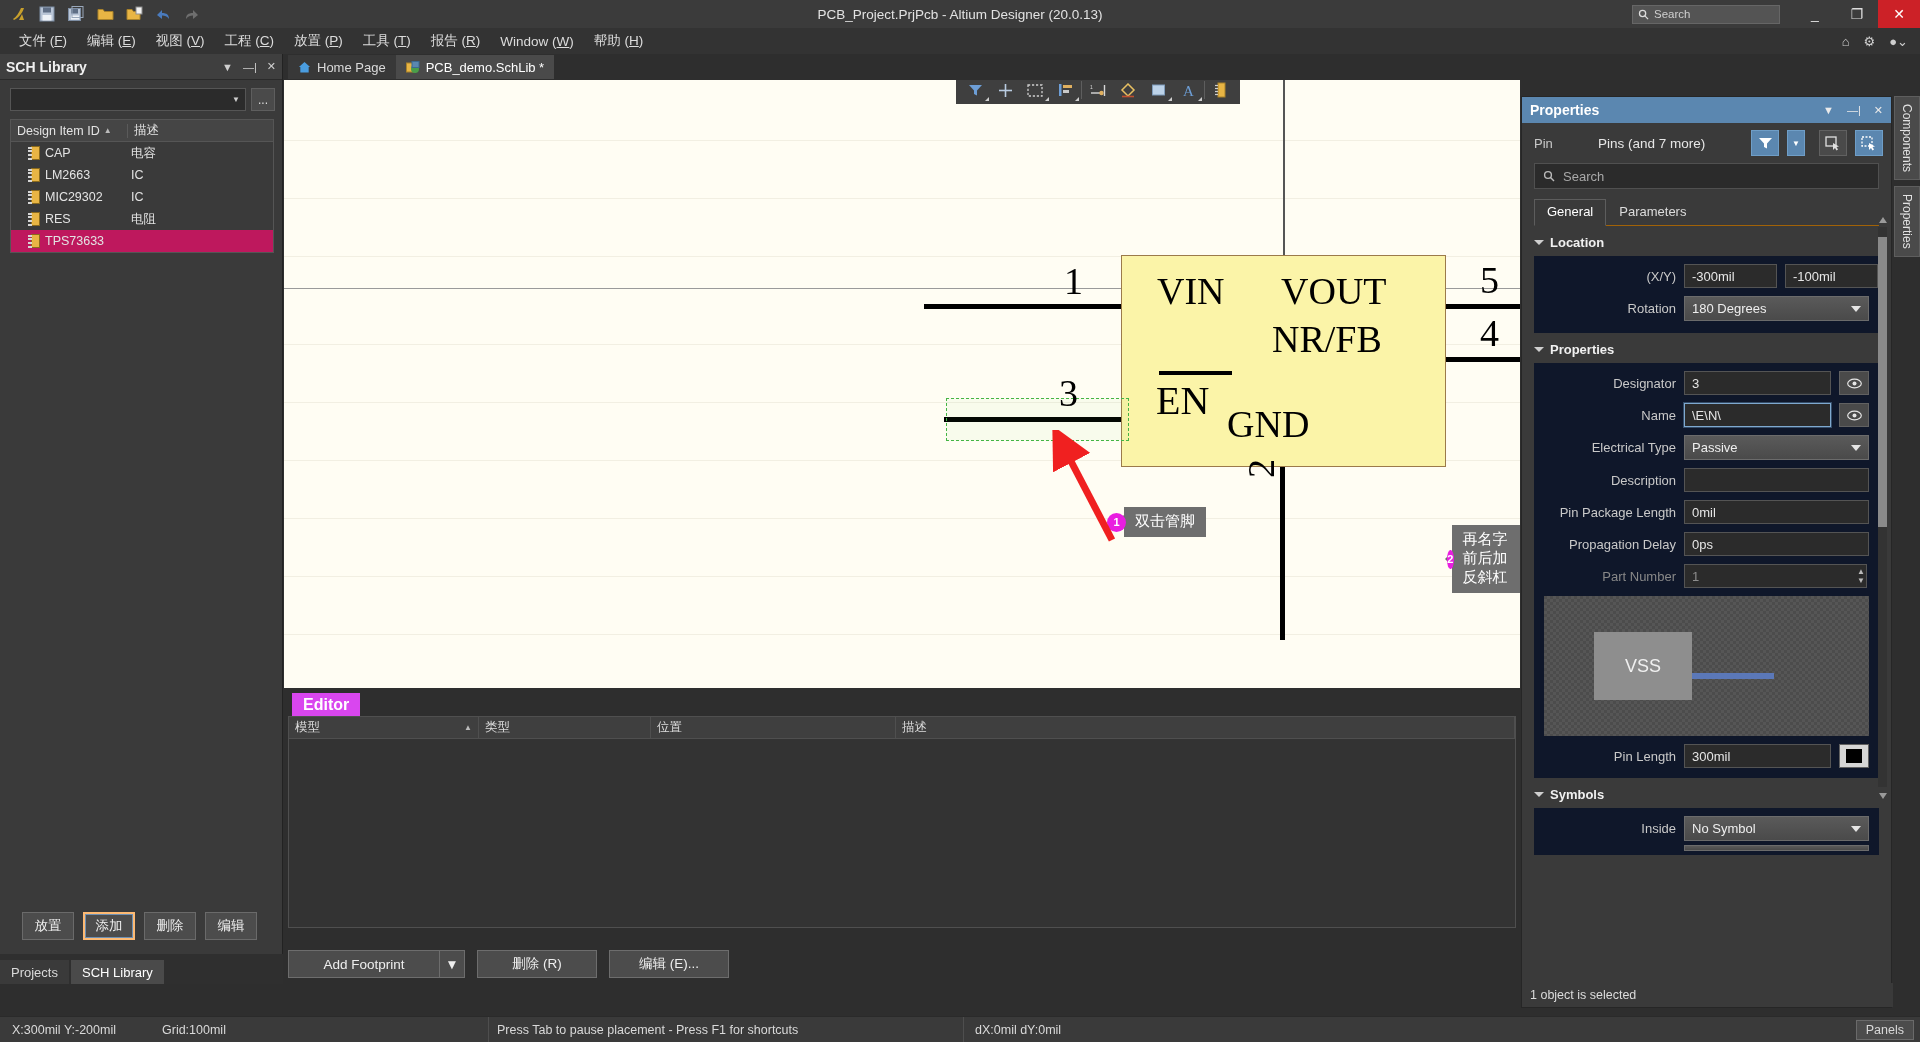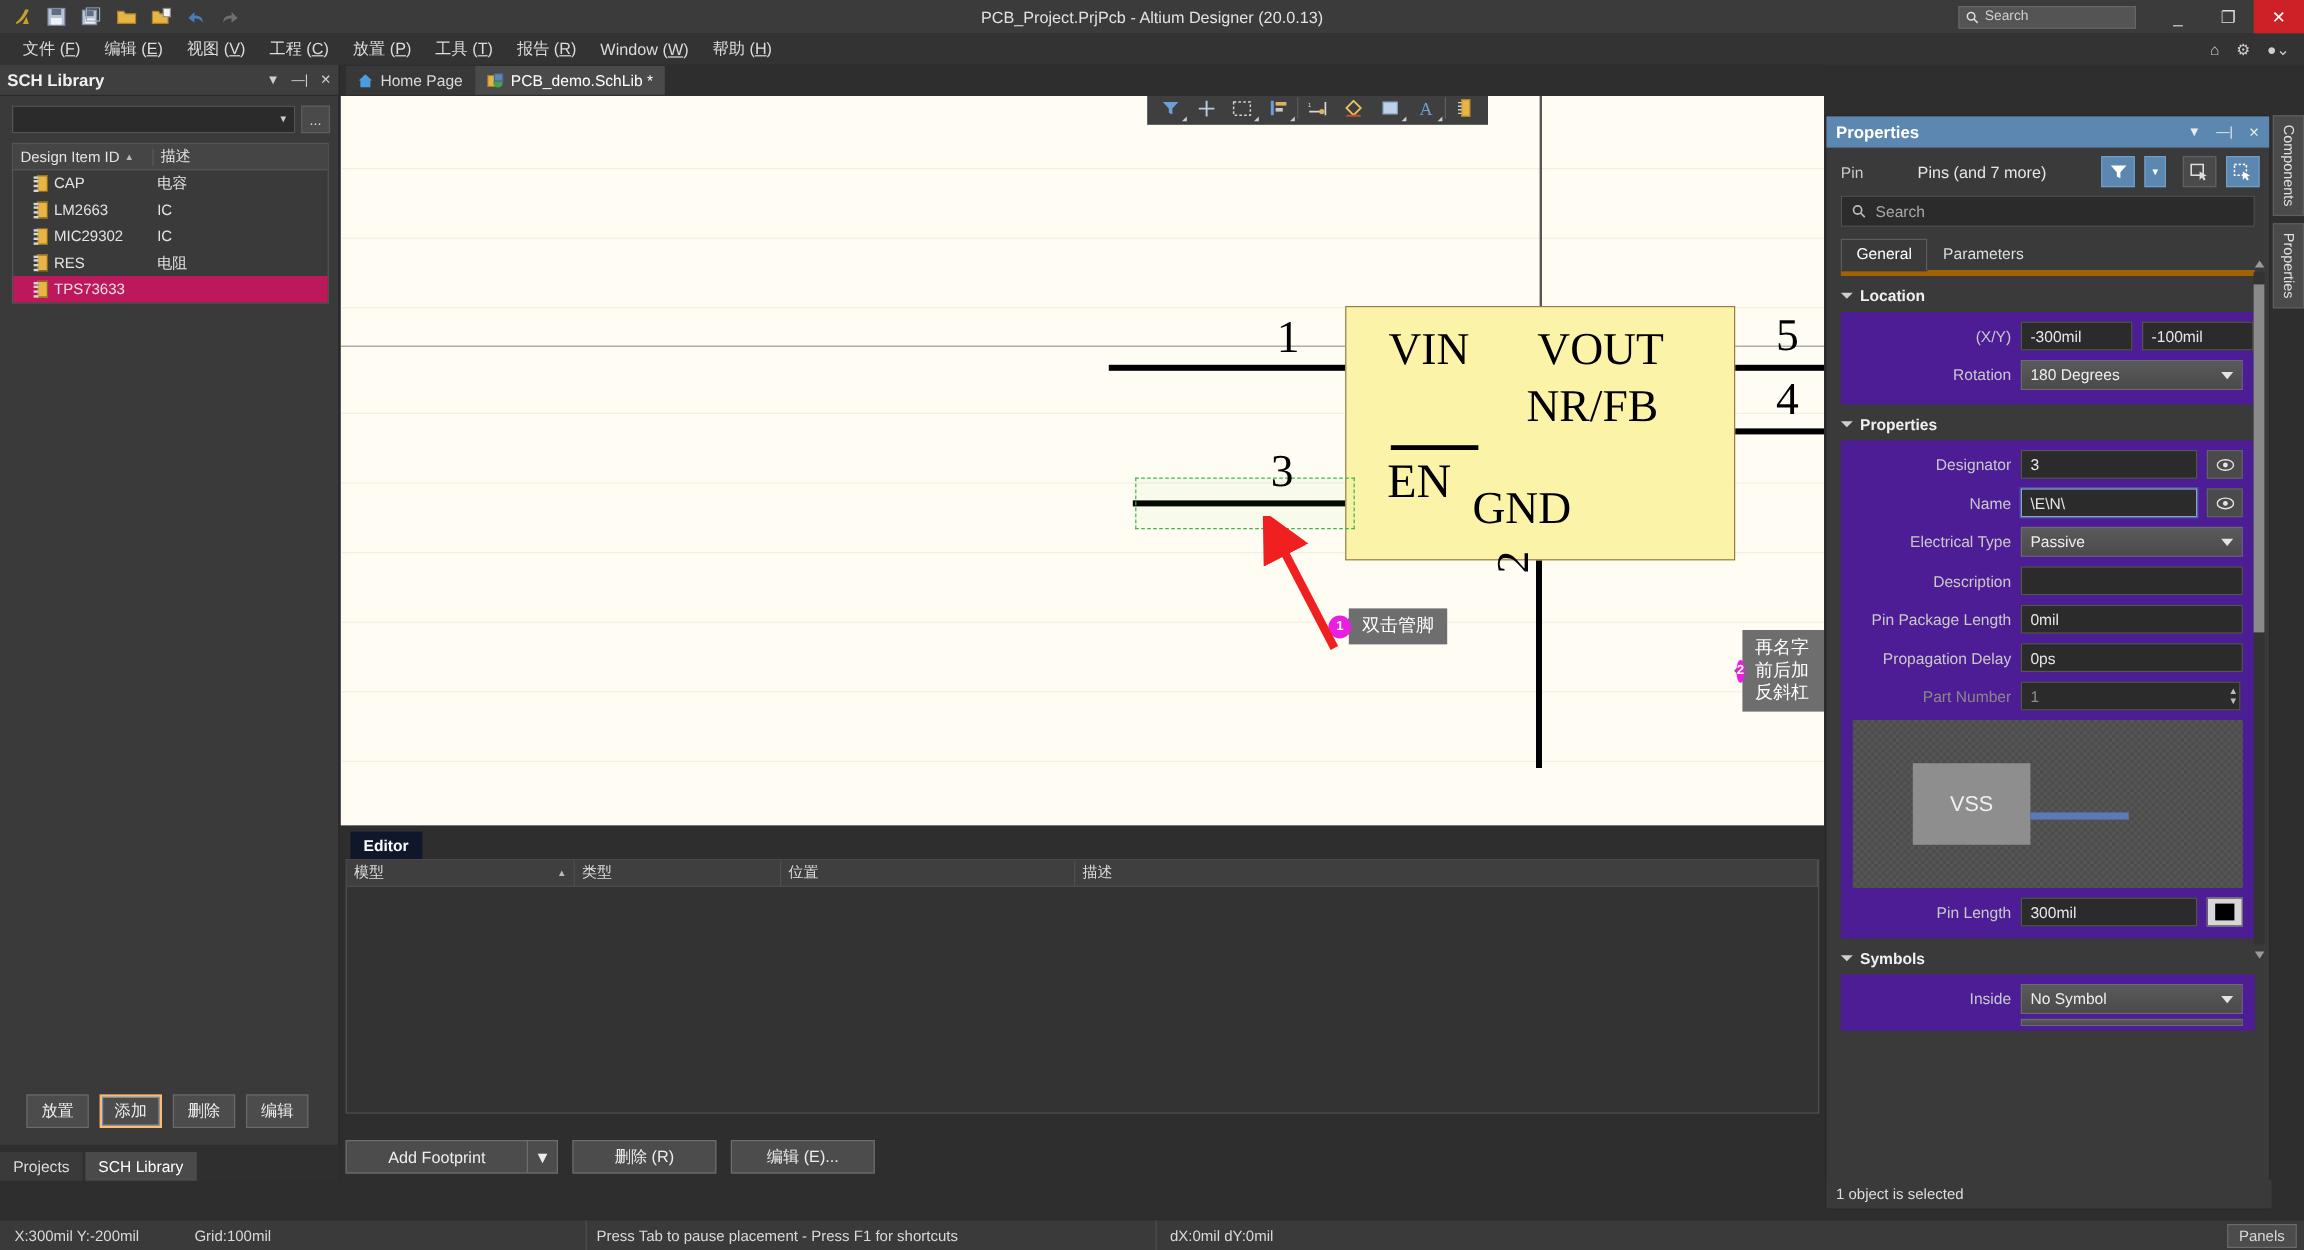--- a/index.html
+++ b/index.html
@@ -156,22 +156,22 @@
   .callout .bubble::before {
     content:""; position:absolute; left:-7px; top:50%; transform:translateY(-50%);
     border-top:8px solid transparent; border-bottom:8px solid transparent; border-right:8px solid #6e6e6e;
   }
 
   .arrow-svg { position:absolute; z-index:10; pointer-events:none; }
 
   
   .editor-bar { position:absolute; left:0; top:634px; width:1236px; height:28px; background:#2e2e2e;
     display:flex; align-items:flex-end; padding-left:8px; }
-  .editor-tab { height:23px; padding:0 11px; background:#0f172a; display:flex; align-items:center;
-    font-size:13px; font-weight:bold; color:#fff; }
+  .editor-tab { height:23px; padding:0 11px; background:#d946ef; display:flex; align-items:center;
+    font-size:16px; font-weight:bold; color:#fff; }
   .grid-area { position:absolute; left:0; top:662px; width:1236px; height:220px; background:#2e2e2e; padding:0 4px; }
   .grid-box { border:1px solid #4f4f4f; background:#333; height:212px; }
   .grid-head { display:flex; height:22px; background:#3f3f3f; border-bottom:1px solid #4f4f4f;
     font-size:12.5px; color:#ddd; align-items:center; }
   .grid-th { padding-left:6px; height:22px; display:flex; align-items:center; gap:5px;
     border-right:1px solid #4f4f4f; }
   .bottom-btns {
     position:absolute; left:0; bottom:4px; width:1236px; height:32px;
     display:flex; align-items:center; gap:12px; padding-left:4px;
   }
@@ -195,29 +195,29 @@
   .rp-objlabel { font-size:13px; color:#c9c9c9; width:56px; }
   .rp-objname { font-size:13.5px; color:#e6e6e6; flex:1; }
   .ic-btn { width:28px; height:26px; background:#4a4a4a; border:1px solid #616161;
     display:flex; align-items:center; justify-content:center; }
   .ic-btn.blue { background:#5b87b0; border-color:#6f9ec7; }
   .ic-btn.small { width:18px; }
   .rp-search {
     margin:0 12px; height:26px; background:#2b2b2b; border:1px solid #505050;
     display:flex; align-items:center; gap:8px; padding:0 8px; font-size:13px; color:#a8a8a8;
   }
-  .rp-tabs { display:flex; margin:10px 12px 0 12px; border-bottom:5px solid #a16207; }
+  .rp-tabs { display:flex; margin:10px 12px 0 12px; border-bottom:1px solid #a16207; }
   .rp-tab { padding:4px 12px 5px 12px; font-size:13px; color:#ddd; border:1px solid transparent; }
   .rp-tab.active { background:#3a3a3a; border:1px solid #5d5d5d; border-bottom:1px solid #3a3a3a;
     margin-bottom:-1px; color:#fff; }
   .sect-hdr { display:flex; align-items:center; gap:6px; padding:9px 0 6px 12px;
     font-size:13px; font-weight:bold; color:#f0f0f0; }
   .tri { width:0;height:0;border-left:5px solid transparent;border-right:5px solid transparent;
     border-top:5px solid #cfcfcf; }
-  .sect-body { background:#4c1d95; margin:0 12px; padding:8px 10px 10px 10px; }
+  .sect-body { background:#0f172a; margin:0 12px; padding:8px 10px 10px 10px; }
   .frow { display:flex; align-items:center; gap:8px; margin-bottom:8px; }
   .flabel { font-size:13px; color:#c9c9c9; text-align:right; width:132px; flex:none; }
   .flabel.dim { color:#888; }
   .finput {
     flex:1; height:24px; background:#2b2b2b; border:1px solid #545454;
     display:flex; align-items:center; padding:0 7px; font-size:13px; color:#e6e6e6;
   }
   .finput.focus { border:1px solid #7fa9cf; box-shadow:0 0 0 1px rgba(110,160,200,.4); }
   .finput.dim { color:#8d8d8d; }
   .fselect {

